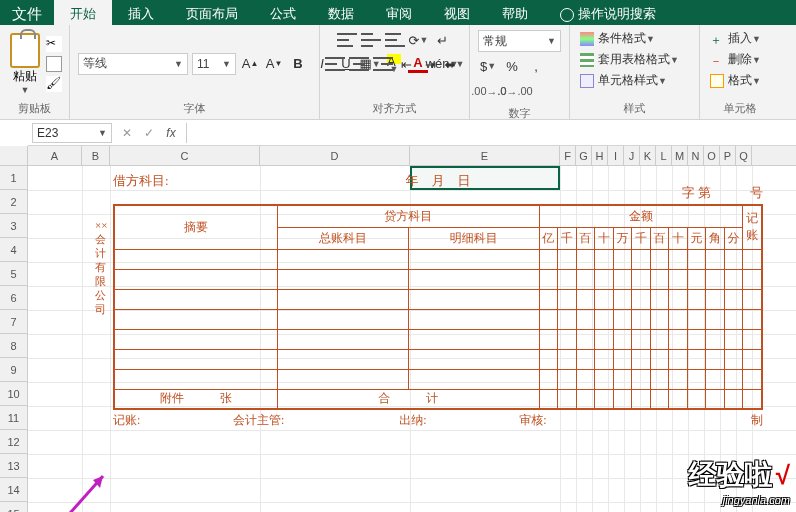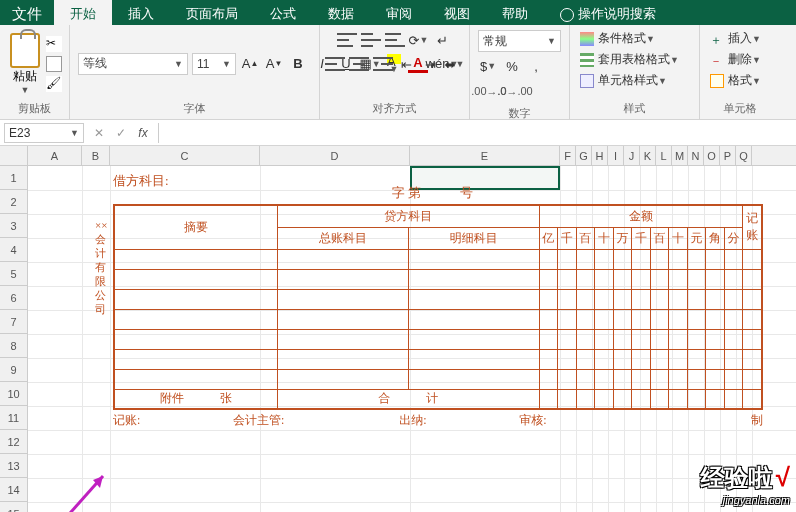--- a/index.html
+++ b/index.html
@@ -25,21 +25,21 @@
 .fmt-btn.b { font-weight:bold; }
 .fmt-btn.i { font-style:italic; }
 .fmt-btn.u { text-decoration:underline; }
 .color-bar { width:20px; height:3px; background:#c00; display:block; }
 .align-icon { width:20px; height:14px; display:flex; flex-direction:column; justify-content:space-between; }
 .align-icon span { height:2px; background:#555; display:block; }
 .green-btn { color:#0b6143; }
 .num-sample { font-size:11px; color:#555; margin:2px; }
 .cmd-link { display:flex; align-items:center; padding:2px 4px; font-size:12px; color:#333; cursor:pointer; }
 .cmd-link .ic { width:14px; height:14px; margin-right:4px; display:inline-block; }
-.namebox-row { background:#fff; border-bottom:1px solid #d4d4d4; height:26px; display:flex; align-items:center; }
+.namebox-row { background:#fff; border-bottom:1px solid #d4d4d4; height:26px; display:flex; align-items:center;margin-left:28px; }
 .namebox { width:80px; border:1px solid #ccc; height:20px; margin:0 4px; display:flex; align-items:center; padding:0 4px; color:#333; font-size:12px; }
 .fx-btn { width:22px; height:22px; display:flex; align-items:center; justify-content:center; color:#777; cursor:pointer; }
 .fx-btn.x { color:#999; }
 .fx-btn.chk { color:#999; }
 .fx-lbl { font-style:italic; font-size:12px; color:#555; }
 .formula-bar { flex:1; border-left:1px solid #ccc; height:20px; margin-left:4px; }
 .sheet { position:relative; background:#fff; height:366px; overflow:hidden; }
 .col-headers { display:flex; background:#f0f0f0; border-bottom:1px solid #ccc; height:20px; }
 .corner { width:28px; border-right:1px solid #ccc; background:#f0f0f0; }
 .col-h { border-right:1px solid #ccc; text-align:center; font-size:11px; color:#555; line-height:20px; }
@@ -57,21 +57,21 @@
 .v-meta .right { width:180px; text-align:right;margin-top:12px; }
 .v-table { border:2px solid #c05020; border-collapse:collapse; width:100%; }
 .v-table td { border:1px solid #c05020; font-size:12px; text-align:center; height:20px; padding:0 2px; }
 .v-table .hdr { height:22px; }
 .v-table .narrow { width:14px; }
 .side-text { position:absolute; left:-18px; top:48px; width:14px; font-size:11px; color:#c05020; line-height:14px; }
 .arrow-annot { position:absolute; left:30px; top:300px; width:60px; height:60px; }
 .arrow-annot svg line { stroke:#c020c0; stroke-width:3; }
 .arrow-annot svg polygon { fill:#c020c0; }
 .watermark { position:absolute; right:6px; bottom:6px; text-align:right; }
-.watermark .big { font-size:24px; font-weight:bold; color:#fff; text-shadow:-1px -1px 0 #000,1px -1px 0 #000,-1px 1px 0 #000,1px 1px 0 #000; }
+.watermark .big { font-size:28px; font-weight:bold; color:#fff; text-shadow:-1px -1px 0 #000,1px -1px 0 #000,-1px 1px 0 #000,1px 1px 0 #000; }
 .watermark .chk { color:#d00; font-size:26px; font-weight:bold; }
 .watermark .small { font-size:11px; color:#fff; font-style:italic; text-shadow:-1px -1px 0 #000,1px -1px 0 #000,-1px 1px 0 #000,1px 1px 0 #000; }
 .sel-cell { position:absolute; border:2px solid #0b6143; background:rgba(11,97,67,0.05); }
 </style>
 </head>
 <body>
 
 <div class="title-row">
   <div class="file">文件</div>
   <div class="tab active">开始</div>
@@ -343,20 +343,21 @@
         <div class="gridline-h" style="top:288px"></div>
         <div class="gridline-h" style="top:312px"></div>
         <div class="gridline-h" style="top:336px"></div>
 
       <div class="sel-cell" style="left:382px; top:0px; width:150px; height:24px;"></div>
 
       <div class="voucher">
         <div class="side-text">××会计有限公司</div>
         <div class="v-meta">
           <div class="left">借方科目:</div>
+          <div class="mid">年　月　日</div>
           <div class="right">字 第　　　号</div>
         </div>
         <table class="v-table">
           <tbody>
               <tr class="hdr">
             <td rowspan="2" style="width:150px">摘要</td>
             <td colspan="2">贷方科目</td>
             <td colspan="11">金额</td>
             <td rowspan="2" class="narrow">记账</td>
           </tr>

